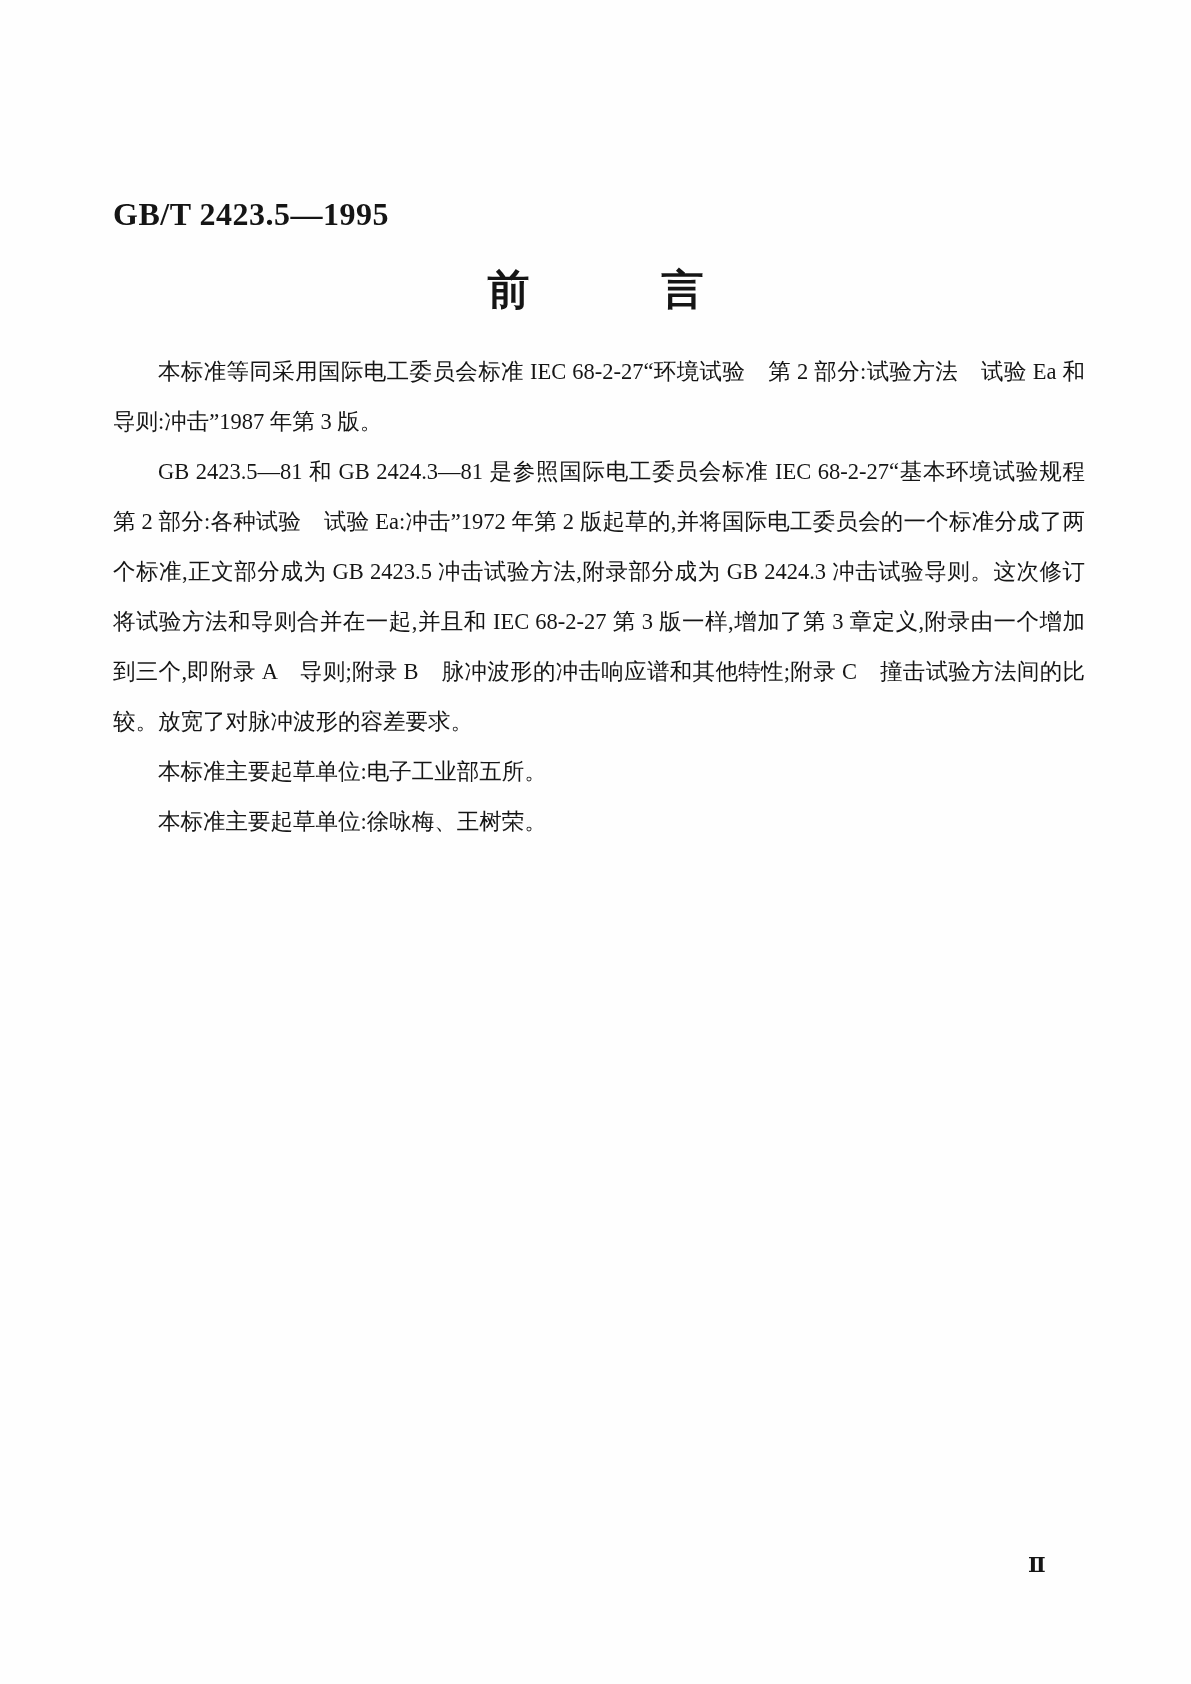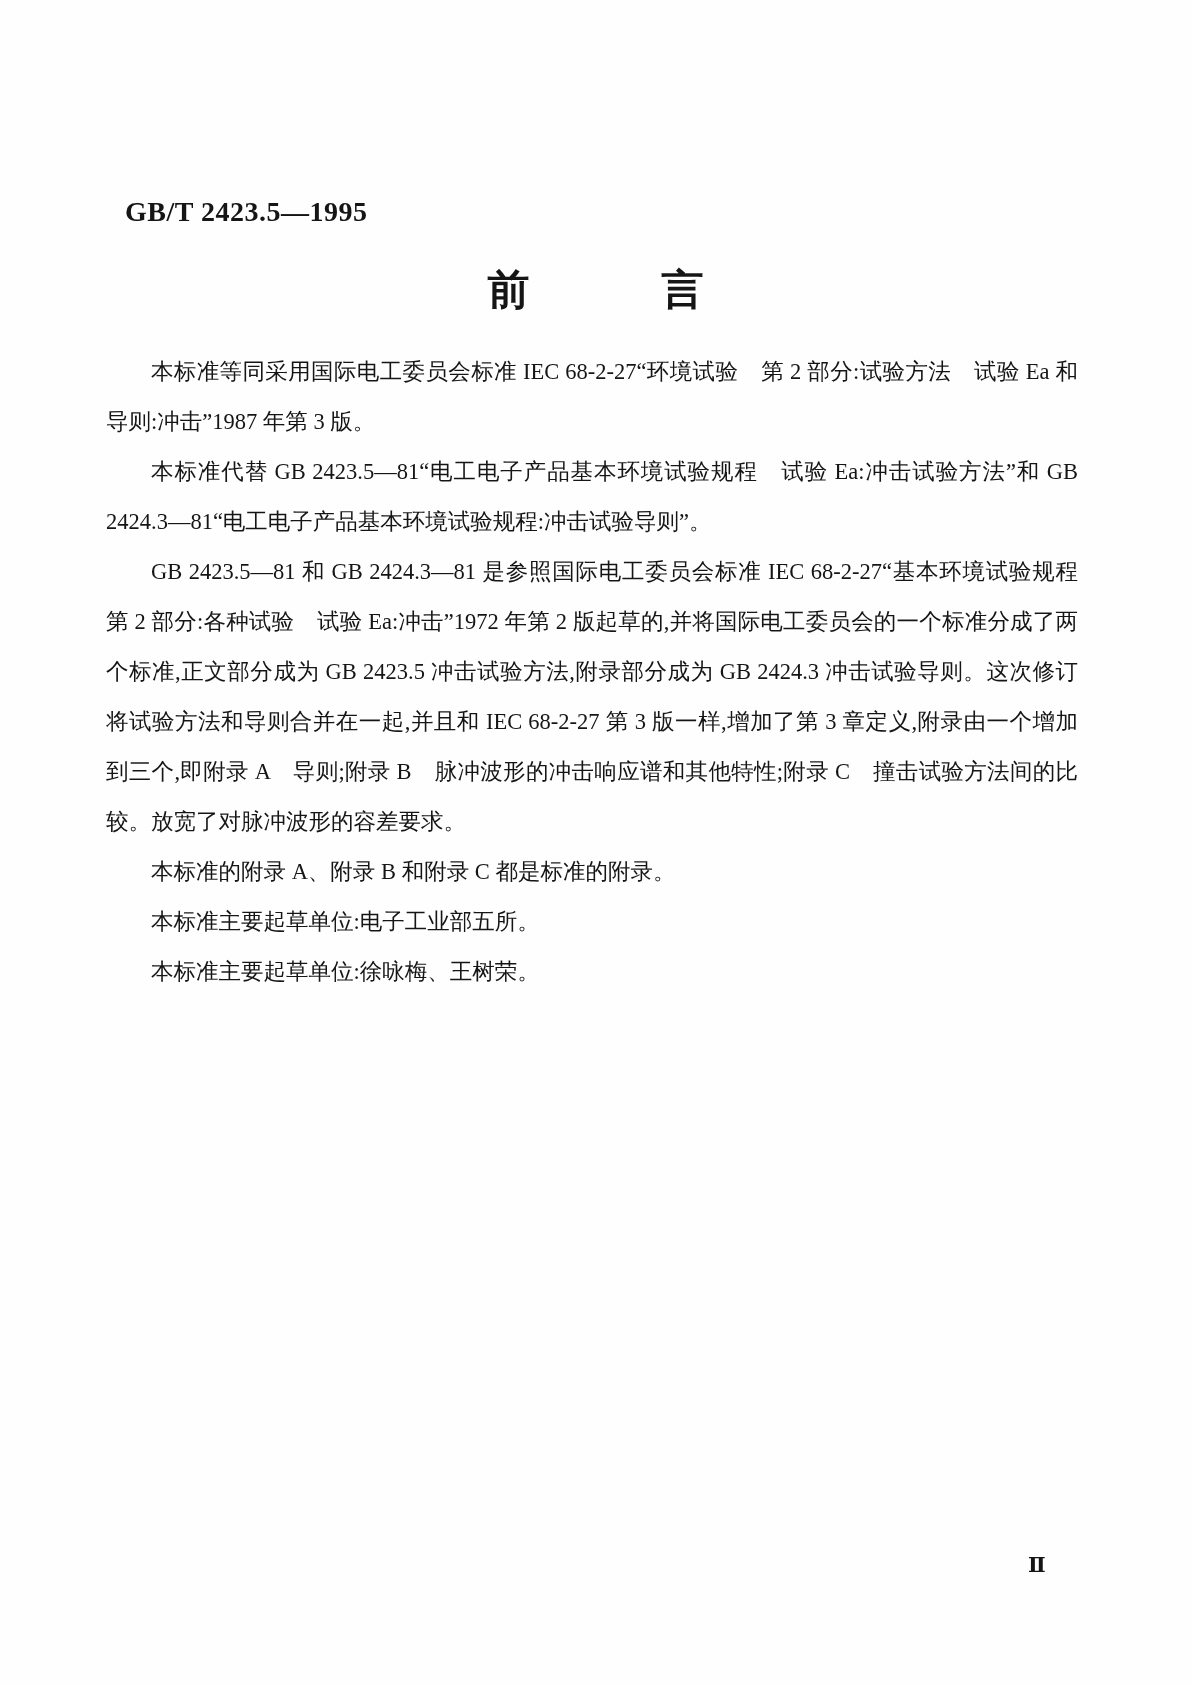--- a/index.html
+++ b/index.html
@@ -11,41 +11,40 @@
     margin: 0 auto;
     background: #fefefe;
     color: #151515;
     font-family: "Liberation Serif", "DejaVu Serif", serif;
     overflow: hidden;
   }
   .doc-code {
     position: absolute;
     left: 113px;
     top: 196px;
-    font-size: 28px;
+    font-size: 32px;
     font-weight: bold;
     letter-spacing: 0.5px;
     white-space: nowrap;
-    margin-left: 12px;
   }
   .title-row {
     position: absolute;
     top: 262px;
     left: 0;
     width: 100%;
     display: flex;
     justify-content: center;
     gap: 132px;
     font-size: 42px;
     font-weight: bold;
   }
   .content {
     position: absolute;
     top: 347px;
-    left: 106px;
+    left: 113px;
     width: 972px;
     font-size: 22.5px;
     line-height: 50px;
     text-align: justify;
   }
   .content p {
     text-indent: 2em;
     margin: 0;
   }
   .page-number {
@@ -63,22 +62,20 @@
 
   <div class="doc-code">GB/T 2423.5—1995</div>
 
   <div class="title-row">
     <span>前</span>
     <span>言</span>
   </div>
 
   <div class="content">
     <p>本标准等同采用国际电工委员会标准 IEC 68-2-27“环境试验　第 2 部分:试验方法　试验 Ea 和导则:冲击”1987 年第 3 版。</p>
-    <p>本标准代替 GB 2423.5—81“电工电子产品基本环境试验规程　试验 Ea:冲击试验方法”和 GB 2424.3—81“电工电子产品基本环境试验规程:冲击试验导则”。</p>
     <p>GB 2423.5—81 和 GB 2424.3—81 是参照国际电工委员会标准 IEC 68-2-27“基本环境试验规程　第 2 部分:各种试验　试验 Ea:冲击”1972 年第 2 版起草的,并将国际电工委员会的一个标准分成了两个标准,正文部分成为 GB 2423.5 冲击试验方法,附录部分成为 GB 2424.3 冲击试验导则。这次修订将试验方法和导则合并在一起,并且和 IEC 68-2-27 第 3 版一样,增加了第 3 章定义,附录由一个增加到三个,即附录 A　导则;附录 B　脉冲波形的冲击响应谱和其他特性;附录 C　撞击试验方法间的比较。放宽了对脉冲波形的容差要求。</p>
-    <p>本标准的附录 A、附录 B 和附录 C 都是标准的附录。</p>
     <p>本标准主要起草单位:电子工业部五所。</p>
     <p>本标准主要起草单位:徐咏梅、王树荣。</p>
   </div>
 
   <div class="page-number">Ⅱ</div>
 
 </div>
 
 </body></html>

